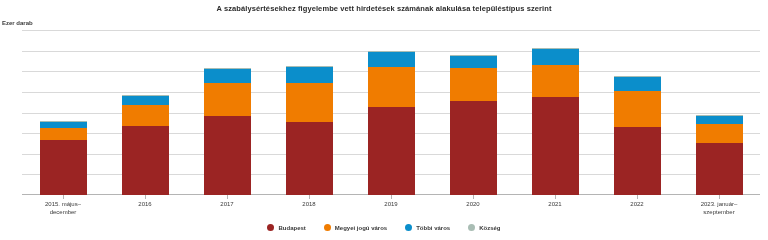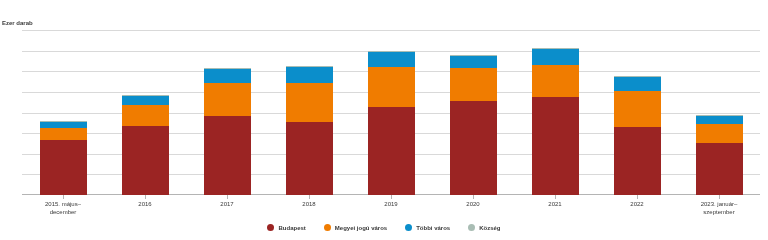--- a/index.html
+++ b/index.html
@@ -81,20 +81,21 @@
   }
   .legend-item{display:flex;align-items:center;gap:4px;}
   .legend-dot{width:7px;height:7px;border-radius:50%;display:block;}
   .legend-label{font-size:6px;color:#3a3a3a;font-weight:bold;}
 </style>
 </head>
 <body>
 
 <div class="chart-root">
 
+  <div class="chart-title">A szabálysértésekhez figyelembe vett hirdetések számának alakulása településtípus szerint</div>
 
   <div class="y-unit">Ezer darab</div>
 
   <div class="plot">
     <div class="ytick-wrap" id="yaxis">
         <div class="axis-zero"></div>
         <div class="gridline" style="top: 144.375px;"></div>
         <div class="gridline" style="top: 123.75px;"></div>
         <div class="gridline" style="top: 103.125px;"></div>
         <div class="gridline" style="top: 82.5px;"></div>

